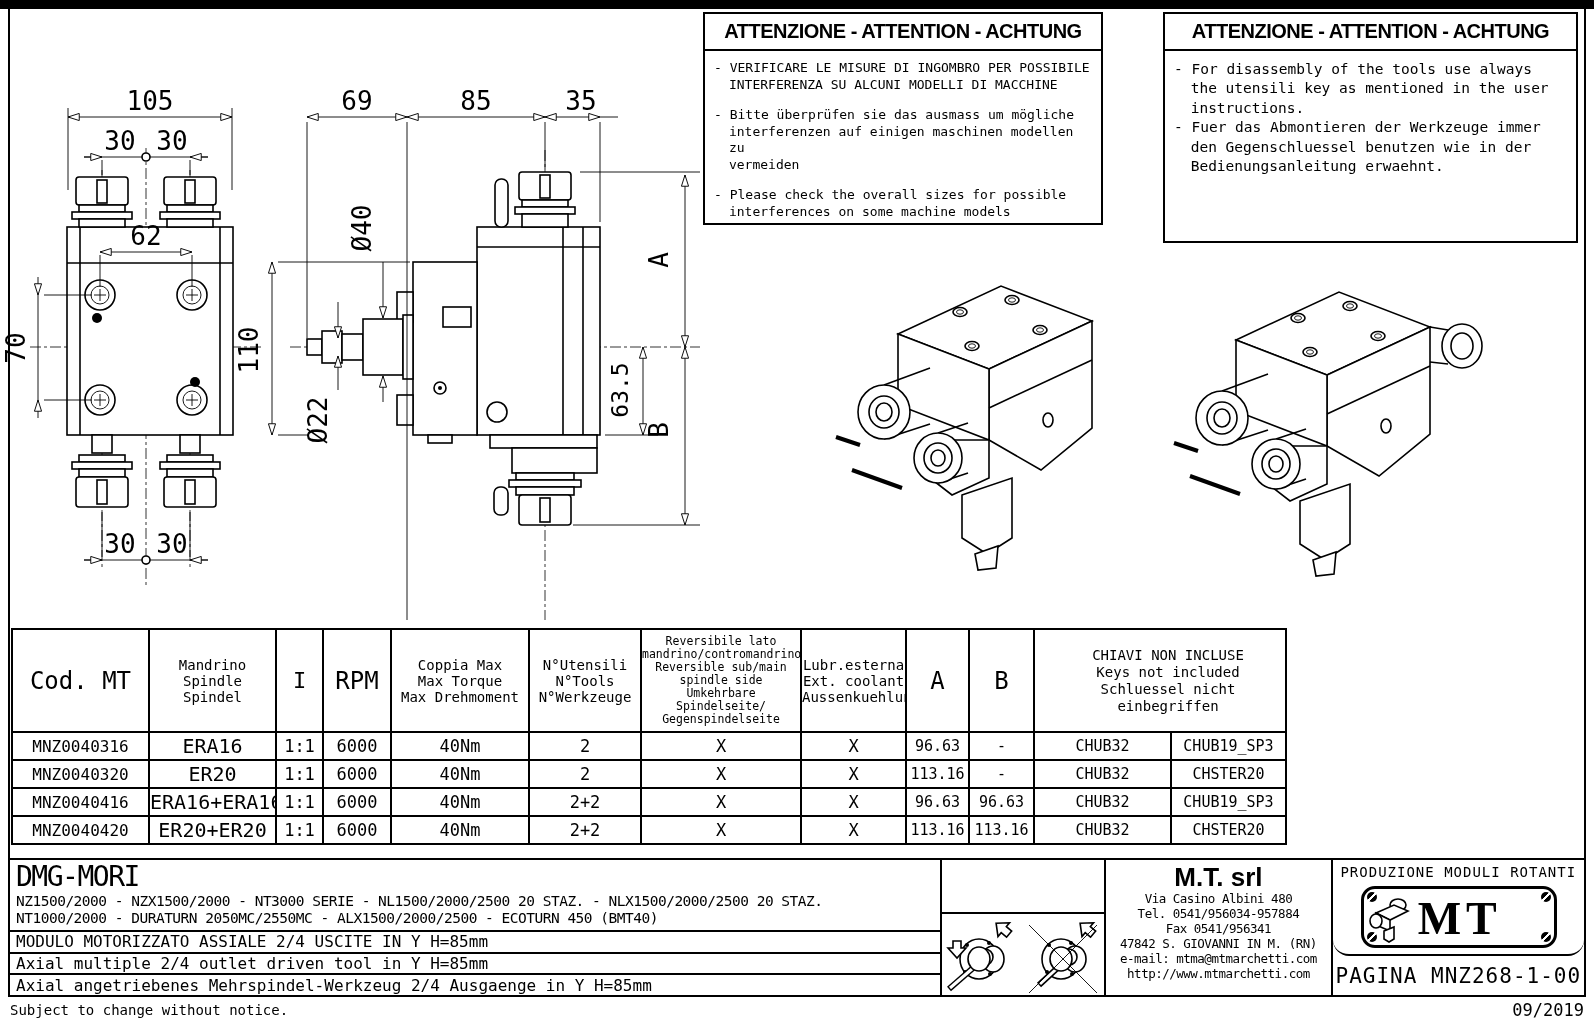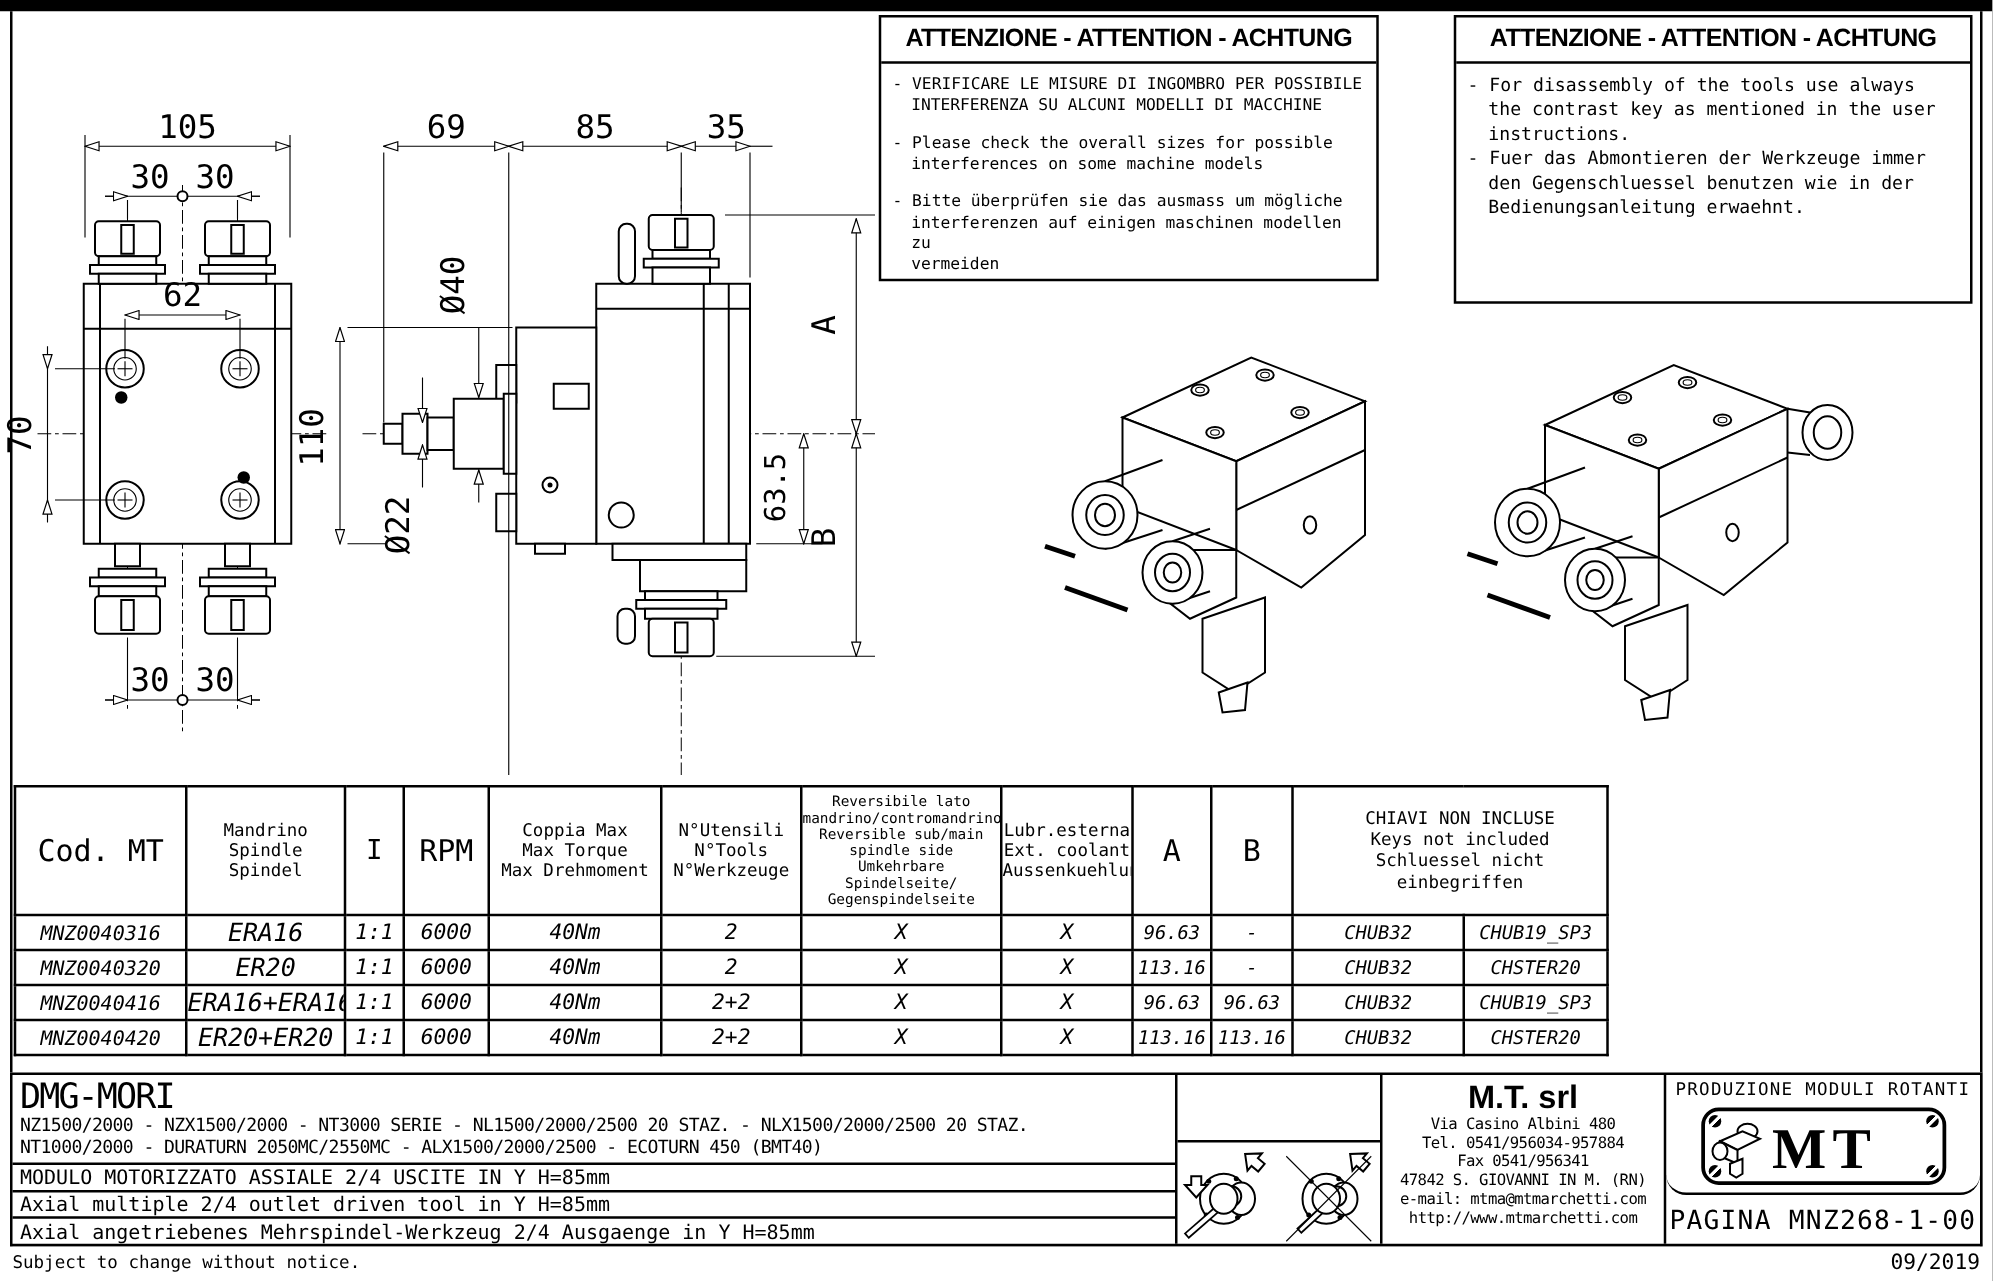--- a/index.html
+++ b/index.html
@@ -28,21 +28,21 @@
   .warn1 .warn-body { font-size:13px; line-height:16.5px; }
   .warn2 .warn-body { font-size:14.5px; line-height:19.4px; }
   .witem { white-space:pre-line; text-indent:-1.15em; padding-left:1.15em; }
   .warn1 .witem { margin-bottom:14px; }
 
   .dtable { position:absolute; left:11px; top:628px; border-collapse:collapse; table-layout:fixed;
             width:1274px; }
   .dtable th, .dtable td { border:2px solid #000; text-align:center; vertical-align:middle;
             white-space:pre-line; overflow:hidden; font-weight:normal; }
   .dtable thead tr { height:103px; }
-  .dtable tbody tr { height:28px;font-style:italic; }
+  .dtable tbody tr { height:28px; }
   .h-big { font-size:24px; }
   .h-I   { font-size:22px; }
   .h-med { font-size:14px; line-height:16px; }
   .h-sm  { font-size:11.5px; line-height:13px; }
   .h-keys{ font-size:14px; line-height:17px;padding-left:16px; }
   .c-def { font-size:17px; }
   .c-cod { font-size:16px; }
   .c-sp  { font-size:20px;margin-top:24px; }
   .c-ab  { font-size:15px; }
   .c-key { font-size:15px; }
@@ -335,33 +335,33 @@
       <line class="ln" x1="1448" y1="330" x2="1430" y2="327"></line>
       <line class="ln" x1="1448" y1="364" x2="1430" y2="362"></line>
     </g>
   </svg>
 
   <div class="warn warn1">
     <div class="warn-title">ATTENZIONE - ATTENTION - ACHTUNG</div>
     <div class="warn-body">
       <div class="witem">- VERIFICARE LE MISURE DI INGOMBRO PER POSSIBILE
 INTERFERENZA SU ALCUNI MODELLI DI MACCHINE</div>
-      <div class="witem">- Please check the overall sizes for possible
-interferences on some machine models</div>
       <div class="witem">- Bitte überprüfen sie das ausmass um mögliche
 interferenzen auf einigen maschinen modellen zu
 vermeiden</div>
+      <div class="witem">- Please check the overall sizes for possible
+interferences on some machine models</div>
     </div>
   </div>
 
   <div class="warn warn2">
     <div class="warn-title">ATTENZIONE - ATTENTION - ACHTUNG</div>
     <div class="warn-body">
       <div class="witem">- For disassembly of the tools use always
-the contrast key as mentioned in the user
+the utensili key as mentioned in the user
 instructions.</div>
       <div class="witem">- Fuer das Abmontieren der Werkzeuge immer
 den Gegenschluessel benutzen wie in der
 Bedienungsanleitung erwaehnt.</div>
     </div>
   </div>
 
   <table class="dtable">
     <colgroup>
       <col style="width:137px">

